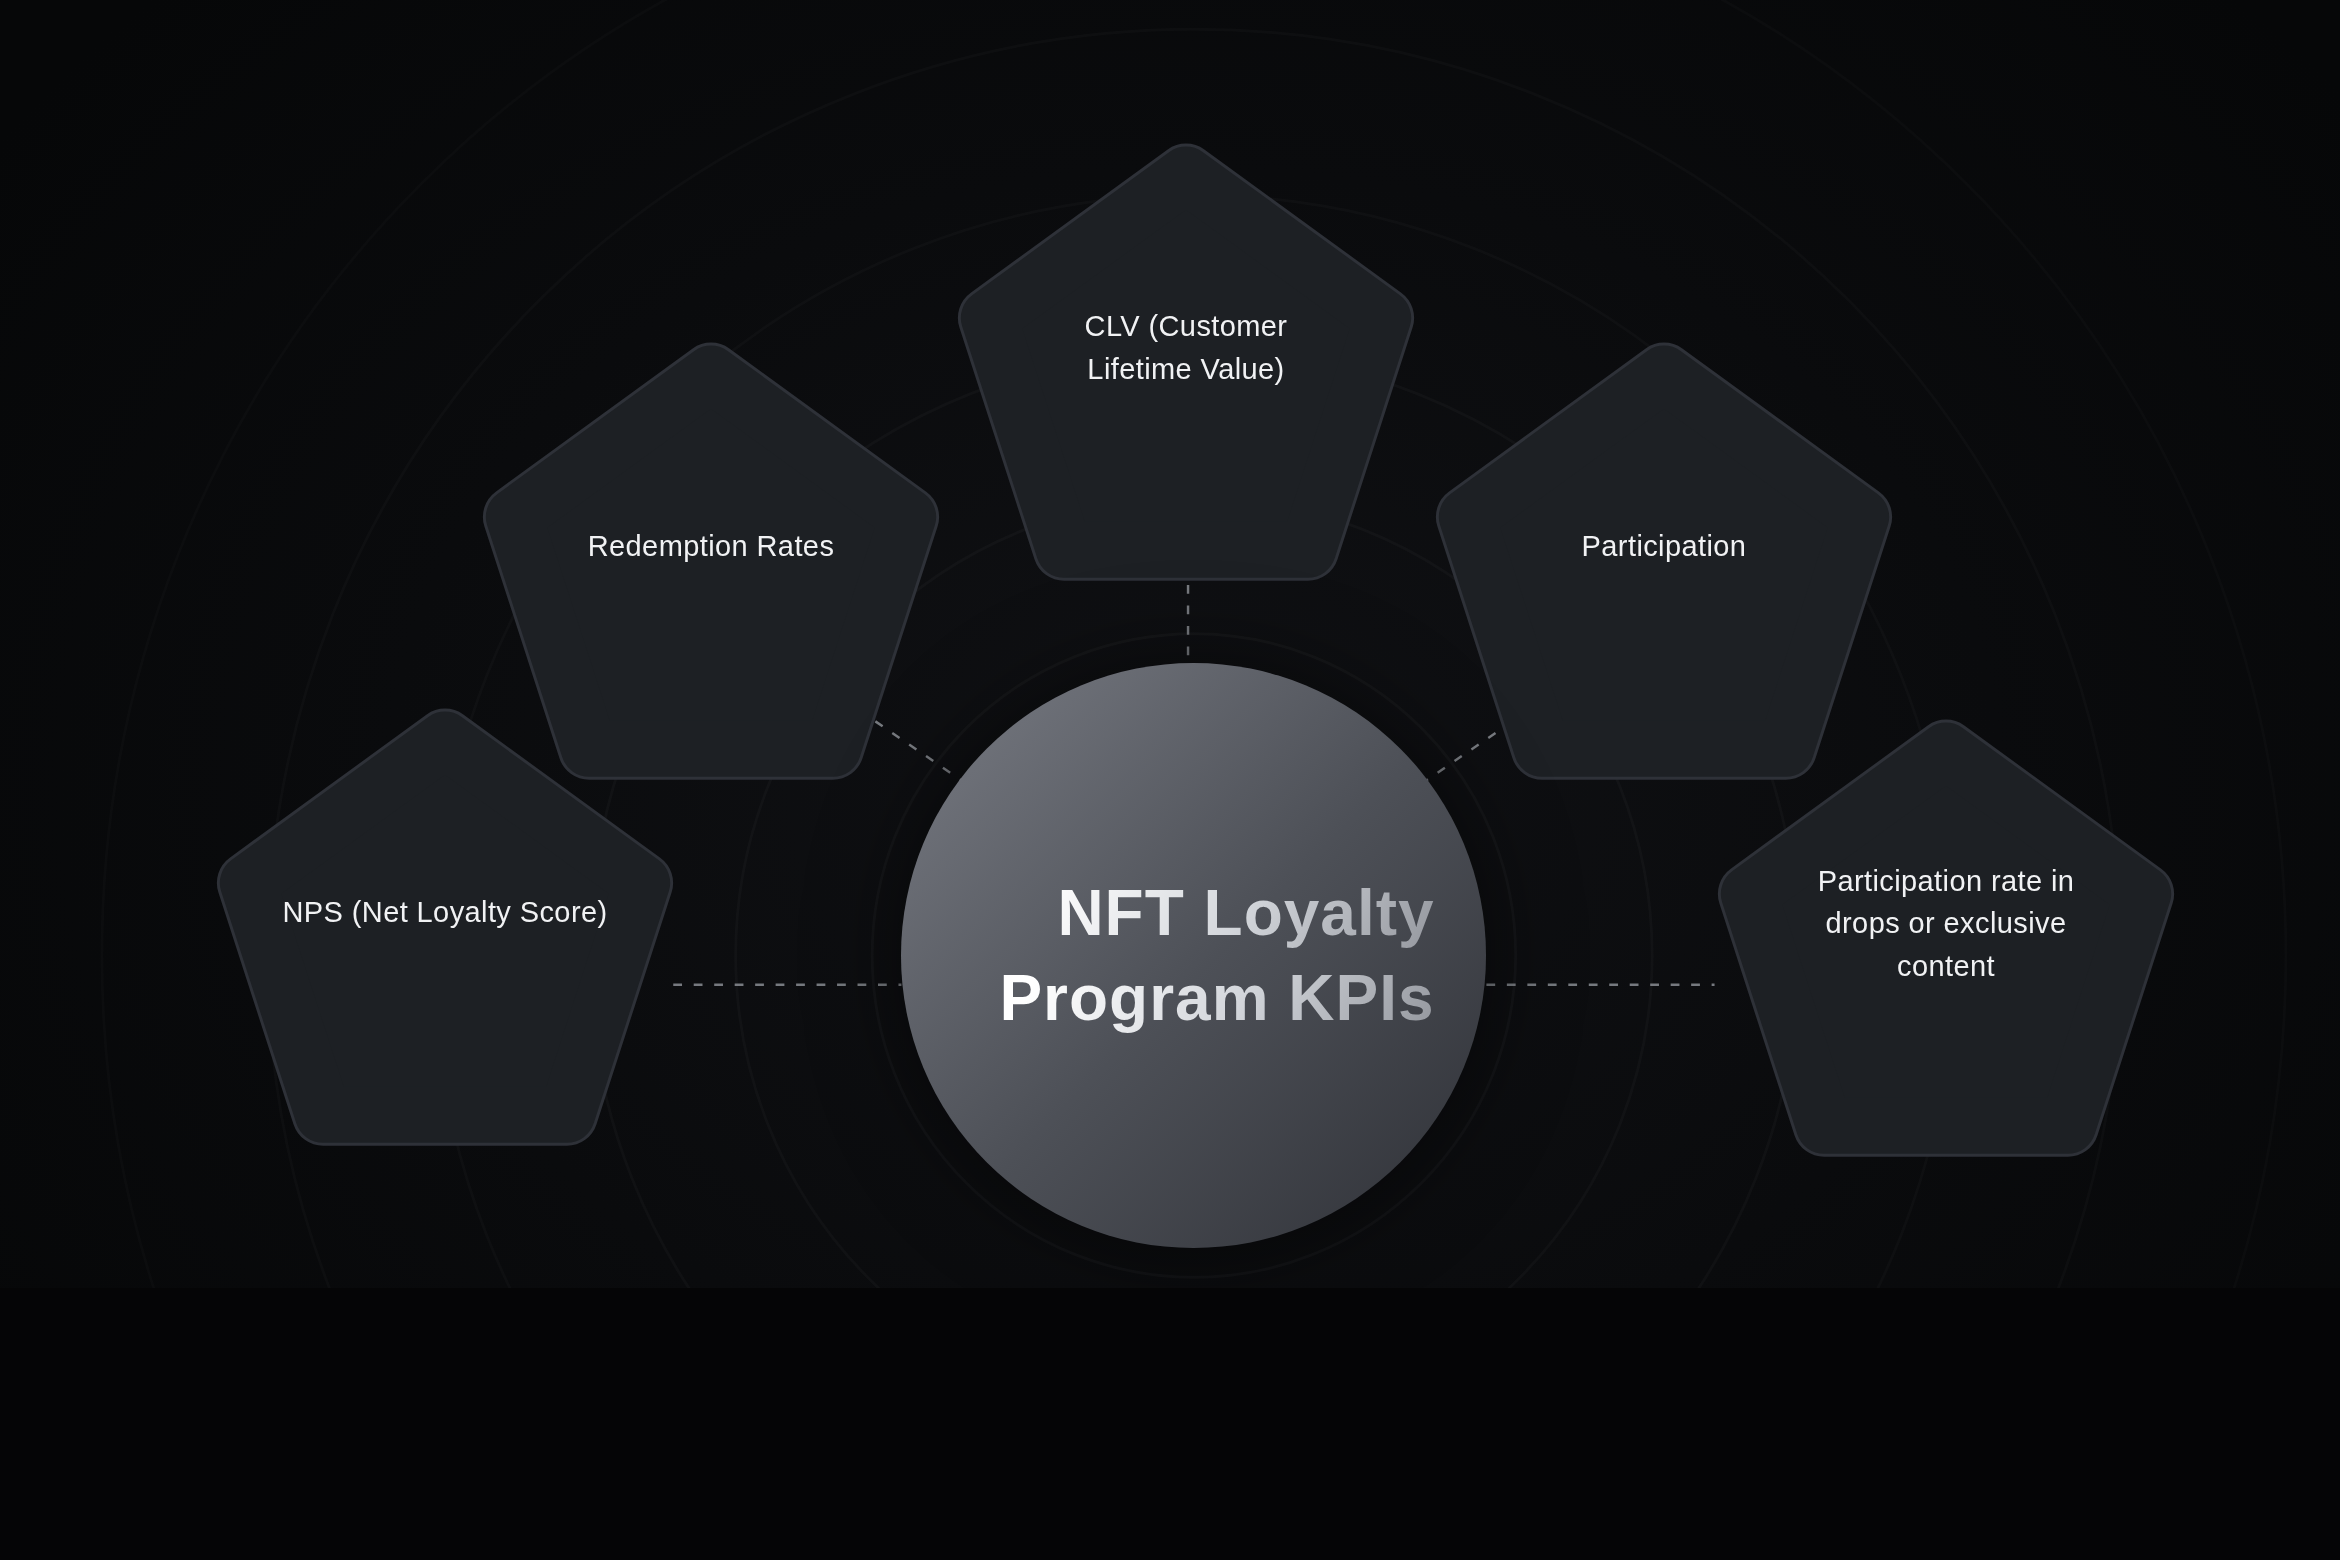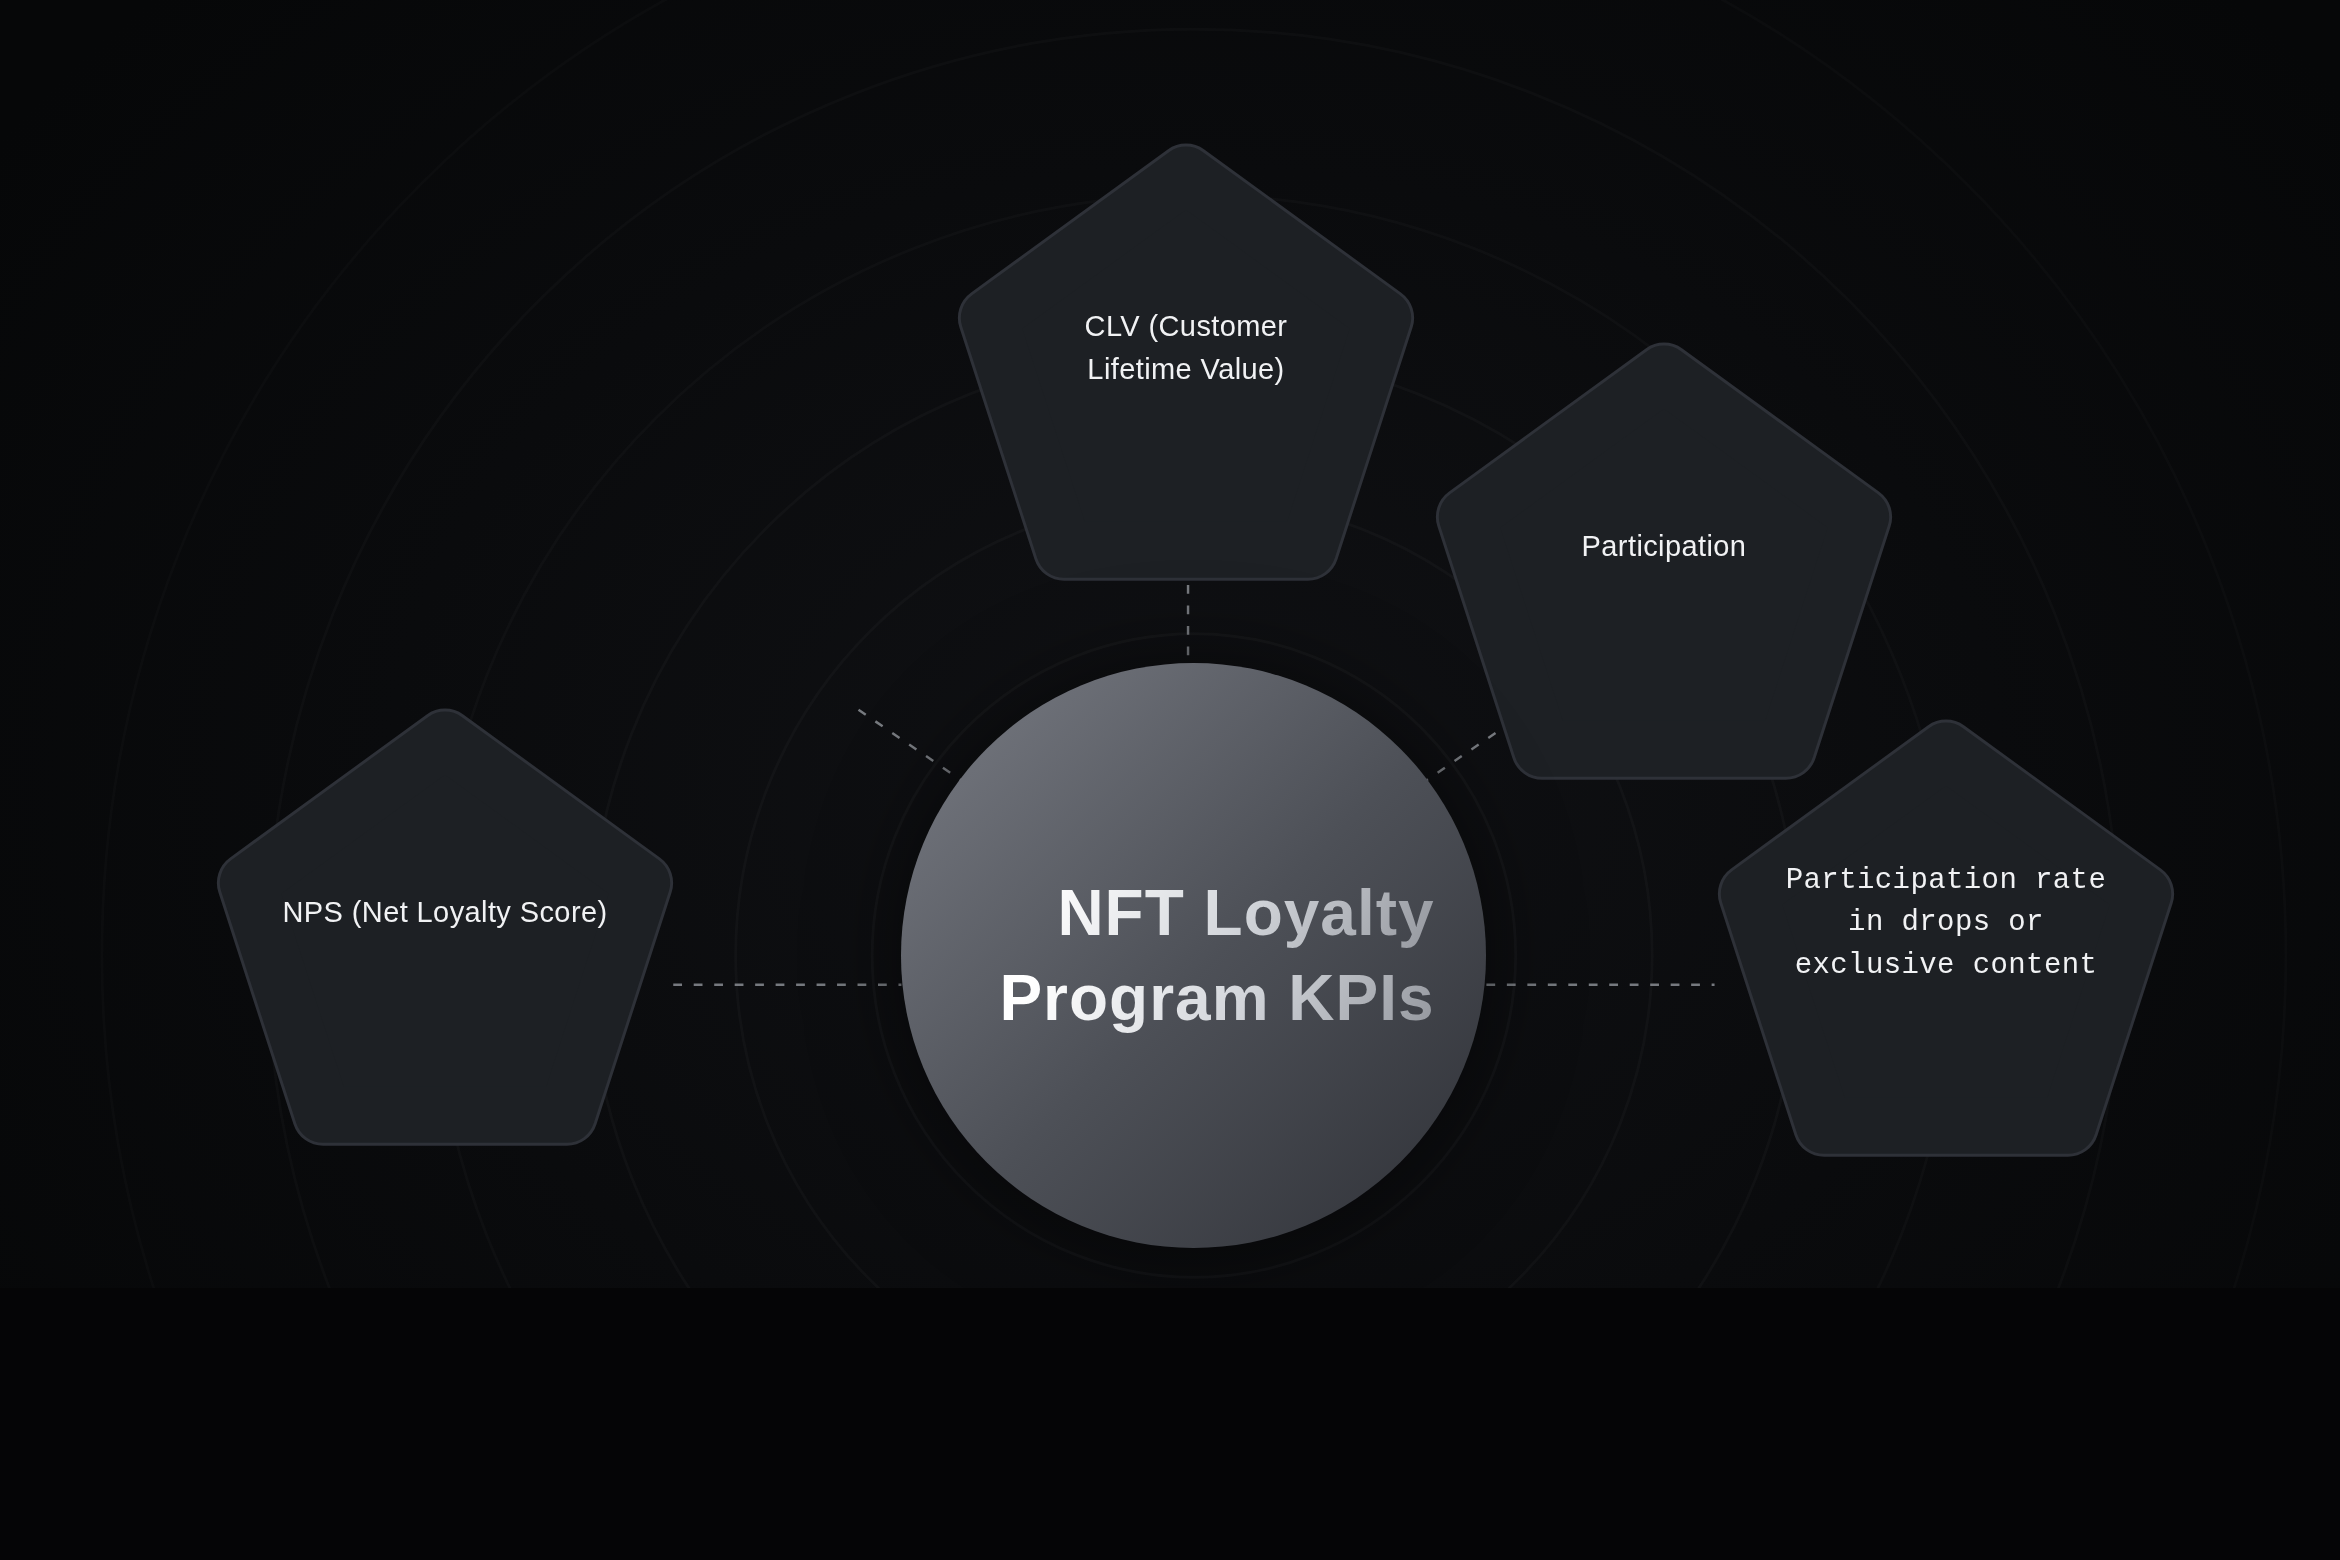--- a/index.html
+++ b/index.html
@@ -26,21 +26,21 @@
     font-size:29px;line-height:1.45;font-weight:500;
     letter-spacing:0.4px;
     color:var(--label, #f1f2f4);
   }
   .node-label.narrow{padding:0 90px 25px 90px;}
   .node-label.tight{padding:0 21.5px 25px 21.5px;white-space:nowrap;}
   #node-clv{left:954px;top:138px;}
   #node-redemption{left:479px;top:337px;}
   #node-shareability{left:1432px;top:337px;}
   #node-nps{left:213px;top:703px;}
-  #node-participation{left:1714px;top:714px;font-family:Liberation Mono, monospace;}
+  #node-participation{left:1714px;top:714px;}
 
   
   .center-circle{
     position:absolute;left:901px;top:663px;width:585px;height:585px;
     border-radius:50%;
     background:linear-gradient(135deg, var(--circle_start,#797c84) 0%, #4d5057 52%, var(--circle_end,#2f3137) 100%);
     box-shadow:0 0 88px rgba(0,0,0,.55);
     display:flex;align-items:center;justify-content:center;
   }
   .center-title{text-align:right;margin-left:47px;}
@@ -80,20 +80,27 @@
   </div>
 
   <div class="node" id="node-clv">
     <svg width="464" height="444" viewBox="0 0 476 455">
       <polygon points="238,37.5 440,184.3 363,422 113,422 36,184.3" fill="var(--node_fill,#1d2024)" stroke="var(--node_border,#2e3138)" stroke-width="64" stroke-linejoin="round"></polygon>
       <polygon points="238,37.5 440,184.3 363,422 113,422 36,184.3" fill="var(--node_fill,#1d2024)" stroke="var(--node_fill,#1d2024)" stroke-width="58" stroke-linejoin="round"></polygon>
     </svg>
     <div class="node-label narrow">CLV (Customer Lifetime Value)</div>
   </div>
 
+  <div class="node" id="node-redemption">
+    <svg width="464" height="444" viewBox="0 0 476 455">
+      <polygon points="238,37.5 440,184.3 363,422 113,422 36,184.3" fill="var(--node_fill,#1d2024)" stroke="var(--node_border,#2e3138)" stroke-width="64" stroke-linejoin="round"></polygon>
+      <polygon points="238,37.5 440,184.3 363,422 113,422 36,184.3" fill="var(--node_fill,#1d2024)" stroke="var(--node_fill,#1d2024)" stroke-width="58" stroke-linejoin="round"></polygon>
+    </svg>
+    <div class="node-label">Redemption Rates</div>
+  </div>
 
   <div class="node" id="node-shareability">
     <svg width="464" height="444" viewBox="0 0 476 455">
       <polygon points="238,37.5 440,184.3 363,422 113,422 36,184.3" fill="var(--node_fill,#1d2024)" stroke="var(--node_border,#2e3138)" stroke-width="64" stroke-linejoin="round"></polygon>
       <polygon points="238,37.5 440,184.3 363,422 113,422 36,184.3" fill="var(--node_fill,#1d2024)" stroke="var(--node_fill,#1d2024)" stroke-width="58" stroke-linejoin="round"></polygon>
     </svg>
     <div class="node-label">Participation</div>
   </div>
 
   <div class="node" id="node-nps">

